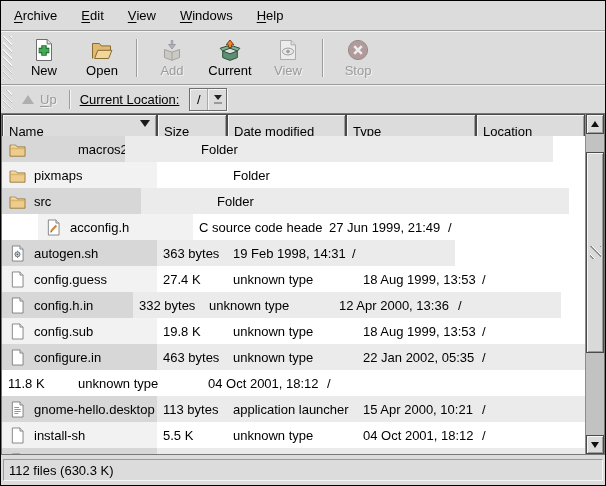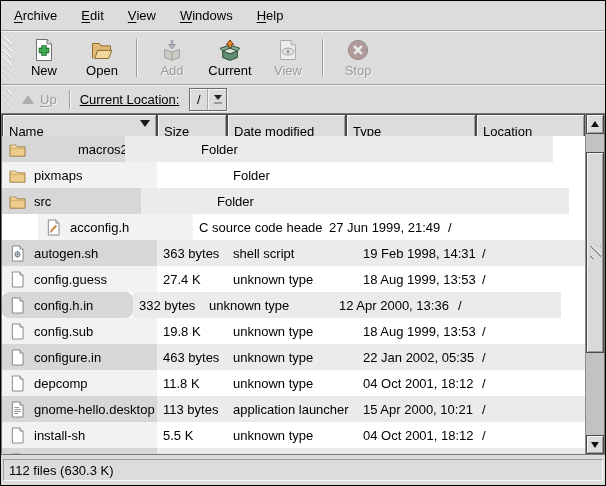--- a/index.html
+++ b/index.html
@@ -302,23 +302,20 @@
                 <path d="M12 8.4v2M12 15.6v2M8.4 13h2M15.6 13h-2M9.5 10.5l1.4 1.4M14.5 15.5l-1.4-1.4M14.5 10.5l-1.4 1.4M9.5 15.5l1.4-1.4" stroke="#53606a"></path>
                 <circle cx="12" cy="13" r="3.1" fill="#ccd3d8" stroke="#53606a"></circle>
                 <circle cx="12" cy="13" r="1.1" fill="#53606a"></circle>
               </svg>
             </span>
             <span>autogen.sh</span>
           </div>
           <div class="cell c-rest" style="width: 70px;">
             <span>363 bytes</span>
           </div>
-          <div class="cell c-rest" style="width: 130px;">
-            <span>shell script</span>
-          </div>
           <div class="cell c-rest" style="width: 119px;">
             <span>19 Feb 1998, 14:31</span>
           </div>
           <div class="cell c-rest" style="width: 109px;">
             <span>/</span>
           </div>
         </div>
         <div class="row light">
           <div class="cell c-name" style="width: 155px;">
             <span class="ricon">
@@ -336,21 +333,21 @@
             <span>unknown type</span>
           </div>
           <div class="cell c-rest" style="width: 119px;">
             <span>18 Aug 1999, 13:53</span>
           </div>
           <div class="cell c-rest" style="width: 109px;">
             <span>/</span>
           </div>
         </div>
         <div class="row shaded">
-          <div class="cell c-name" style="width: 131px; border-radius: 7px;">
+          <div class="cell c-name" style="width: 131px;">
             <span class="ricon">
               <svg viewBox="0 0 24 24">
                 <path d="M5.5 2.5h9.6l3.9 3.9v15.1H5.5z" fill="#fff" stroke="#6f6f6f"></path>
                 <path d="M15.1 2.5v3.9H19" fill="#e2e2e2" stroke="#6f6f6f"></path>
               </svg>
             </span>
             <span>config.h.in</span>
           </div>
           <div class="cell c-rest" style="width: 70px;">
             <span>332 bytes</span>
@@ -405,29 +402,20 @@
             <span>unknown type</span>
           </div>
           <div class="cell c-rest" style="width: 119px;">
             <span>22 Jan 2002, 05:35</span>
           </div>
           <div class="cell c-rest" style="width: 109px;">
             <span>/</span>
           </div>
         </div>
         <div class="row light">
-          <div class="cell c-name" style="width: 155px;">
-            <span class="ricon">
-              <svg viewBox="0 0 24 24">
-                <path d="M5.5 2.5h9.6l3.9 3.9v15.1H5.5z" fill="#fff" stroke="#6f6f6f"></path>
-                <path d="M15.1 2.5v3.9H19" fill="#e2e2e2" stroke="#6f6f6f"></path>
-              </svg>
-            </span>
-            <span>depcomp</span>
-          </div>
           <div class="cell c-rest" style="width: 70px;">
             <span>11.8 K</span>
           </div>
           <div class="cell c-rest" style="width: 130px;">
             <span>unknown type</span>
           </div>
           <div class="cell c-rest" style="width: 119px;">
             <span>04 Oct 2001, 18:12</span>
           </div>
           <div class="cell c-rest" style="width: 109px;">

